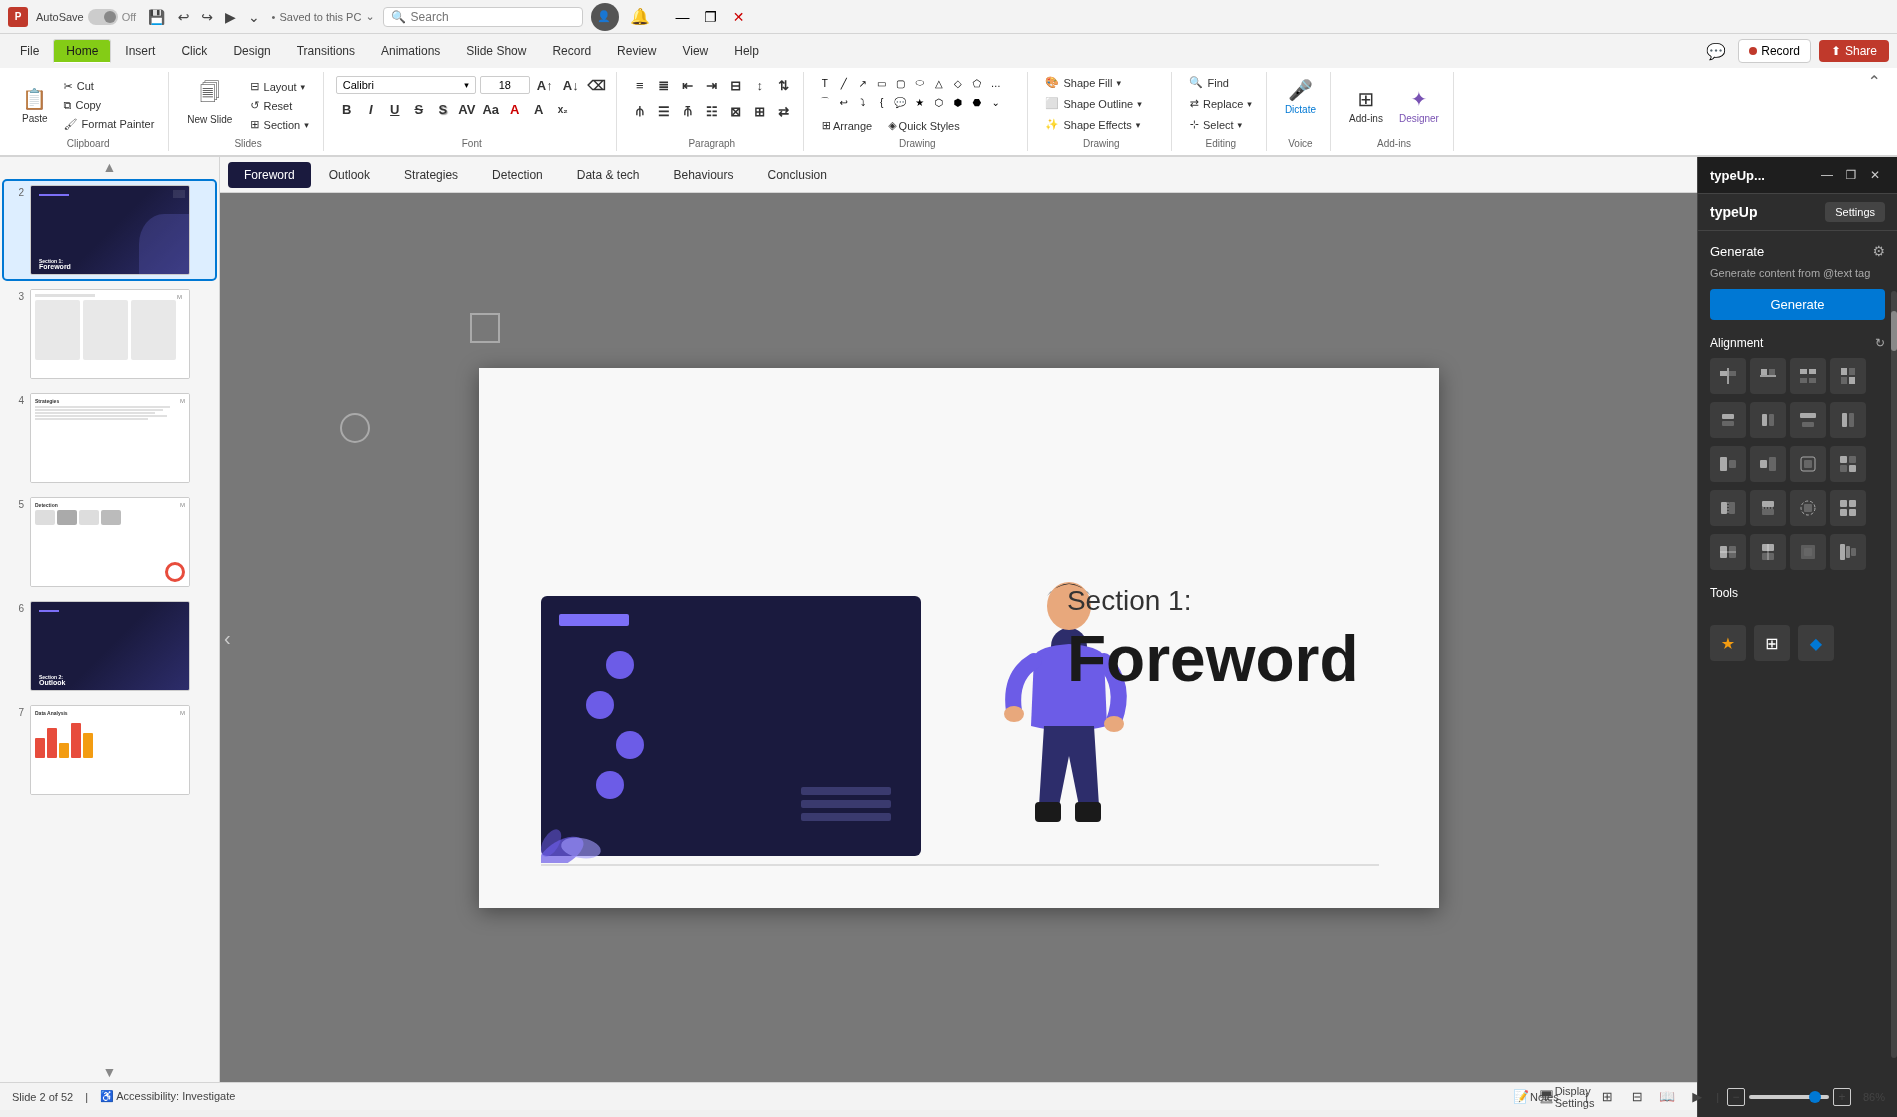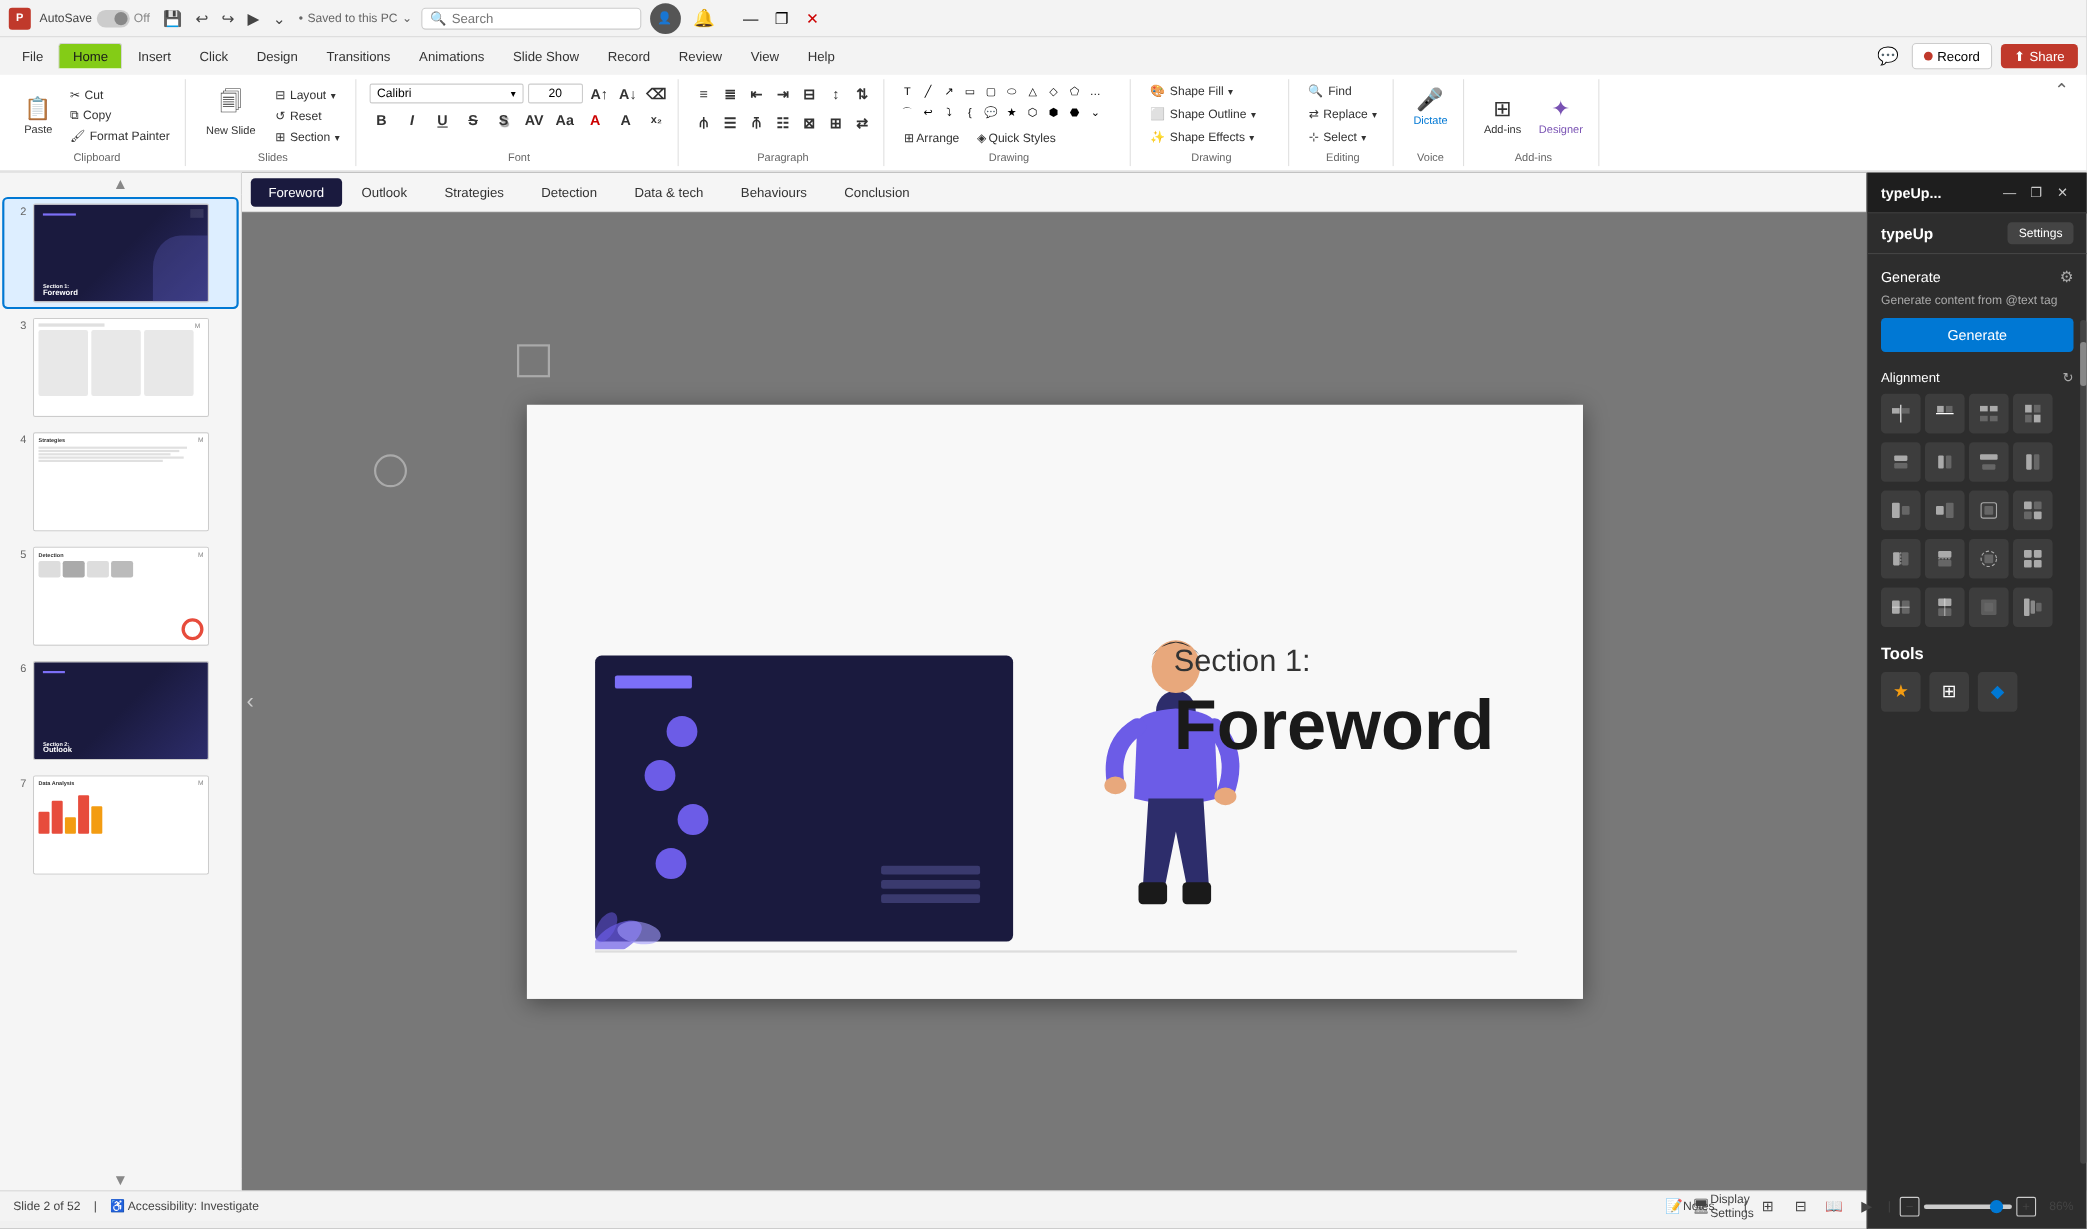--- a/index.html
+++ b/index.html
@@ -107,21 +107,21 @@
     .ribbon-group:last-child { border-right: none; }
     .ribbon-group-content { display: flex; align-items: center; gap: 4px; flex: 1; }
     .ribbon-group-label { font-size: 10px; color: #666; margin-top: auto; padding-top: 2px; }
     .ribbon-btn { display: flex; flex-direction: column; align-items: center; padding: 4px 6px; border-radius: 3px; cursor: pointer; font-size: 10px; color: #333; gap: 2px; min-width: 36px; }
     .ribbon-btn-icon { font-size: 20px; }
     .ribbon-btn-small { display: flex; flex-direction: column; gap: 2px; }
     .ribbon-small-btn { display: flex; align-items: center; gap: 4px; padding: 2px 6px; border-radius: 2px; cursor: pointer; font-size: 11px; color: #333; }
 
     
     .font-group { display: flex; flex-direction: column; gap: 2px; }
-    .font-row { display: flex; align-items: center; gap: 4px; justify-content: space-between; }
+    .font-row { display: flex; align-items: center; gap: 4px; }
     .font-selector { border: 1px solid #ccc; border-radius: 2px; padding: 2px 6px; font-size: 11px; width: 140px; background: white; display: flex; justify-content: space-between; align-items: center; cursor: pointer; }
     .font-size-selector { border: 1px solid #ccc; border-radius: 2px; padding: 2px 6px; font-size: 11px; width: 50px; background: white; cursor: pointer; text-align: center; }
     .font-btn { width: 22px; height: 22px; display: flex; align-items: center; justify-content: center; border-radius: 2px; cursor: pointer; font-size: 13px; font-weight: bold; color: #333; }
     .font-btn-B { font-weight: 900; }
     .font-btn-I { font-style: italic; }
     .font-btn-U { text-decoration: underline; }
 
     
     .shapes-grid { display: grid; grid-template-columns: repeat(10, 18px); gap: 1px; }
     .shape-icon { width: 18px; height: 18px; display: flex; align-items: center; justify-content: center; font-size: 10px; cursor: pointer; border-radius: 2px; }
@@ -270,21 +270,21 @@
     #typeup-content { padding: 12px; flex: 1; overflow-y: auto; }
     .typeup-section-title { font-size: 13px; color: white; margin-bottom: 8px; display: flex; align-items: center; justify-content: space-between; }
     .typeup-section-title .gear-icon { color: #aaa; cursor: pointer; font-size: 14px; }
     .typeup-desc { font-size: 11px; color: #aaa; margin-bottom: 10px; }
     .generate-btn { width: 100%; background: #0078d4; color: white; border: none; border-radius: 4px; padding: 8px; font-size: 13px; cursor: pointer; margin-bottom: 16px; }
     .alignment-section { margin-bottom: 16px; }
     .alignment-title { font-size: 12px; color: white; margin-bottom: 8px; display: flex; align-items: center; justify-content: space-between; }
     .alignment-grid { display: grid; grid-template-columns: repeat(4, 36px); gap: 4px; margin-bottom: 8px; }
     .align-btn { width: 36px; height: 36px; background: #3d3d3d; border: none; border-radius: 4px; cursor: pointer; display: flex; align-items: center; justify-content: center; color: white; font-size: 14px; }
     .tools-section { margin-top: 16px; }
-    .tools-title { font-size: 15px; color: white; margin-bottom: 8px; font-weight: bold; }
+    .tools-title { font-size: 12px; color: white; margin-bottom: 25px; }
     .tools-row { display: flex; gap: 8px; }
     .tool-btn { width: 36px; height: 36px; background: #3d3d3d; border: none; border-radius: 4px; cursor: pointer; display: flex; align-items: center; justify-content: center; color: white; font-size: 16px; }
 
     
     .person-svg { position: absolute; right: 0; bottom: 0; }
 
     
     #slides-scroll-up, #slides-scroll-down {
       text-align: center; font-size: 14px; color: #888; cursor: pointer; padding: 2px 0;
     }
@@ -408,21 +408,21 @@
     </div>
 
     <div class="ribbon-group" style="min-width:200px;">
       <div class="font-group" style="width:100%;">
         <div class="font-row">
           <div class="font-selector">
             <span>Calibri</span>
             <span style="font-size:9px;">▾</span>
           </div>
           <div class="font-size-selector">
-            <span>20</span>
+            <span>18</span>
           </div>
           <div class="font-btn" title="Increase Font Size">A↑</div>
           <div class="font-btn" title="Decrease Font Size">A↓</div>
           <div class="font-btn">⌫</div>
         </div>
         <div class="font-row" style="gap:2px;">
           <div class="font-btn font-btn-B">B</div>
           <div class="font-btn font-btn-I">I</div>
           <div class="font-btn font-btn-U">U</div>
           <div class="font-btn" style="text-decoration:line-through;">S</div>

